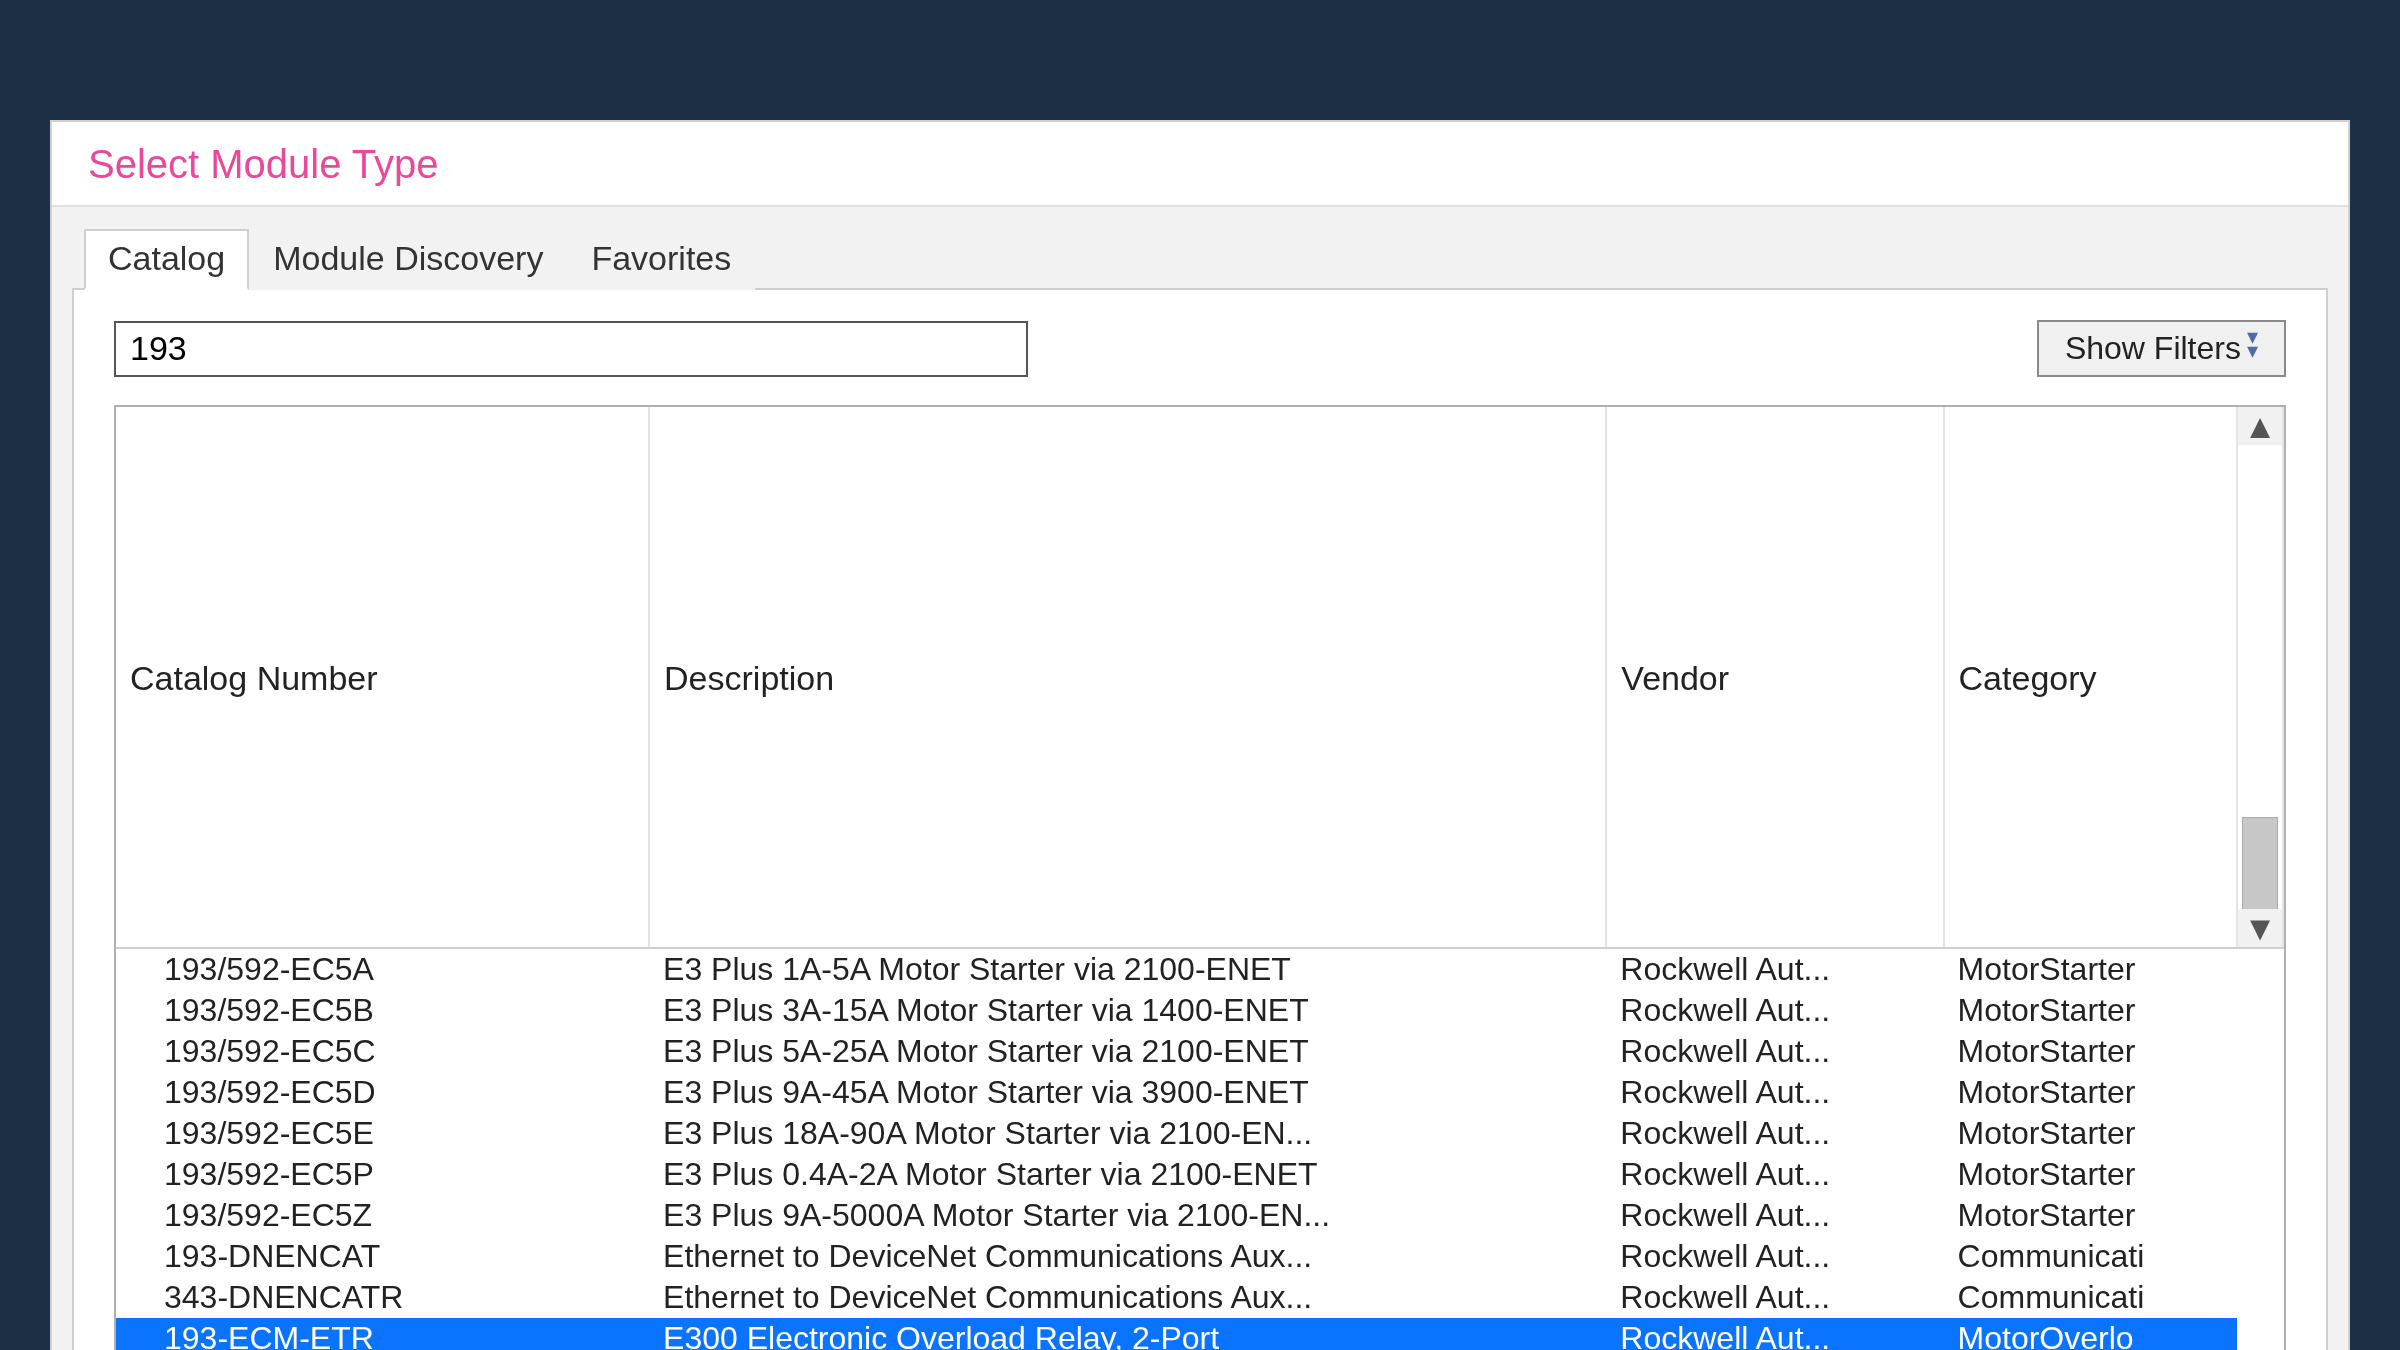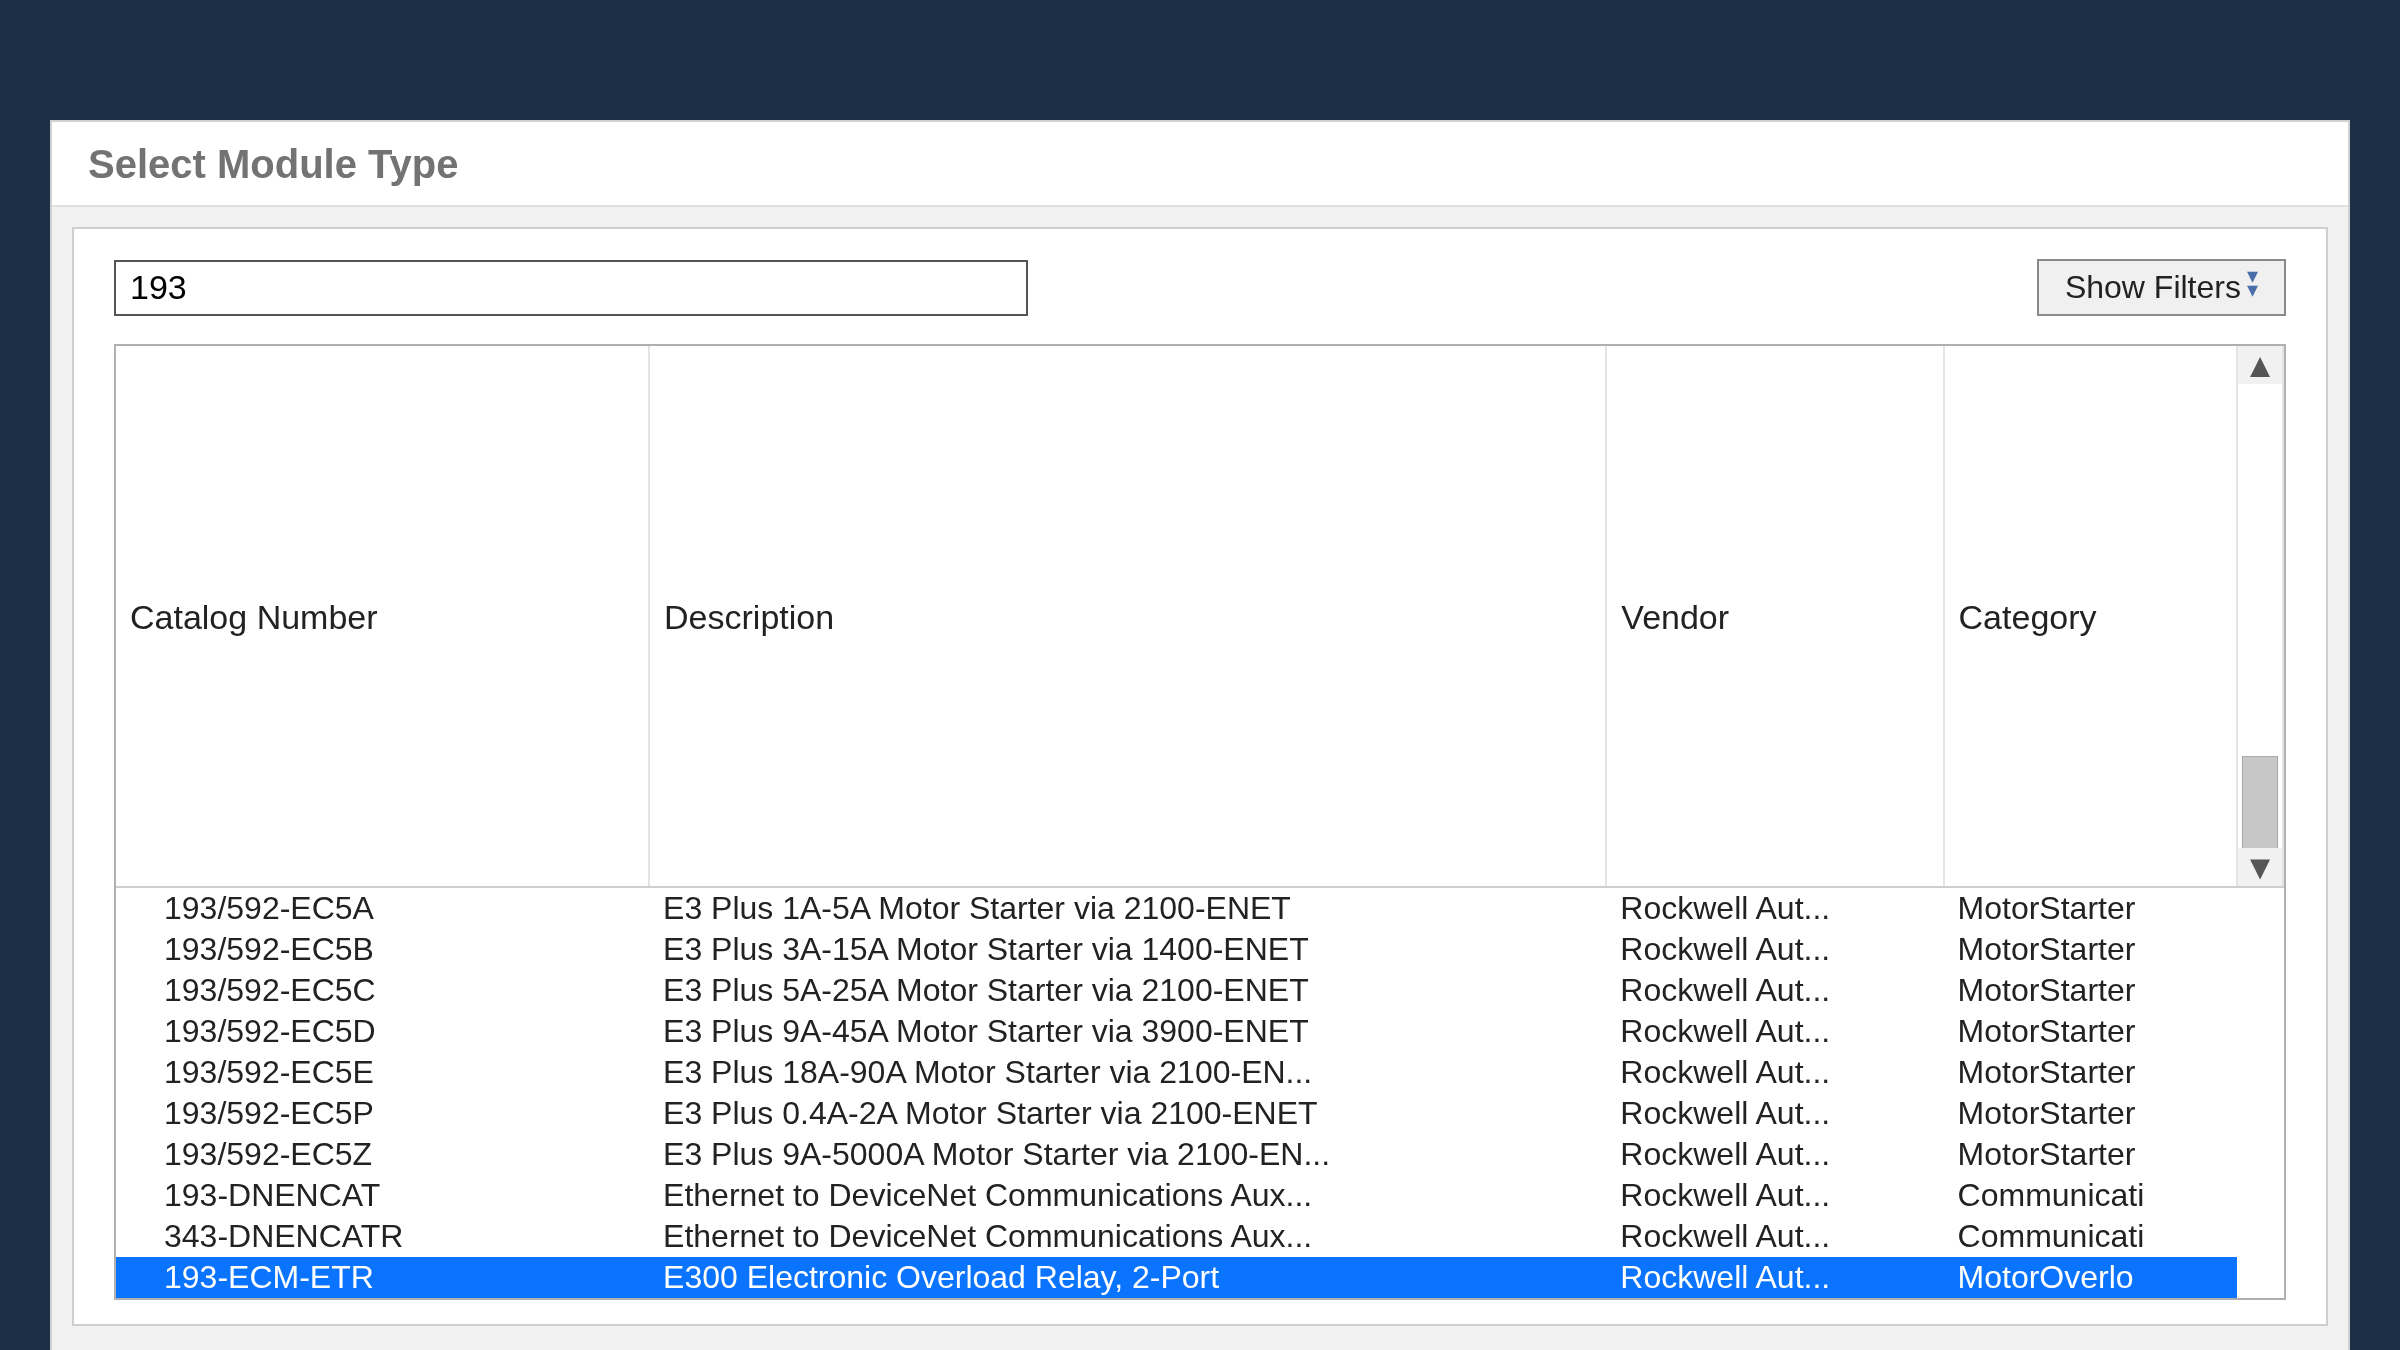--- a/index.html
+++ b/index.html
@@ -17,22 +17,22 @@
     position: absolute;
     left: 50px; top: 120px;
     width: 2300px;
     height: 1260px;
     background: #ffffff;
     border: 2px solid #d0d0d0;
   }
   .title-bar {
     padding: 20px 36px 18px 36px;
     font-size: 40px;
-    font-weight: 700;
-    color: #737373;
+    font-weight: 400;
+    color: #ec4899;
     background: #fff;
   }
   .body-area {
     background: #f2f2f2;
     border-top: 2px solid #e0e0e0;
     padding: 22px 20px 0 20px;
     height: calc(100% - 86px);
   }
   .tabstrip {
     display: flex;
@@ -165,20 +165,25 @@
   }
 </style>
 </head>
 <body>
 
 <div class="outer">
   <div class="title-bar">Select Module Type</div>
 
   <div class="body-area">
 
+    <div class="tabstrip">
+      <div class="tab active">Catalog</div>
+      <div class="tab">Module Discovery</div>
+      <div class="tab">Favorites</div>
+    </div>
 
     <div class="panel">
 
       <div class="filter-row">
         <input class="search-input" type="text" value="193" style="">
         <div class="spacer"></div>
         <button class="btn show-filters">
           <span>Show Filters</span>
           <span class="chev-double">▾<br>▾</span>
         </button>

